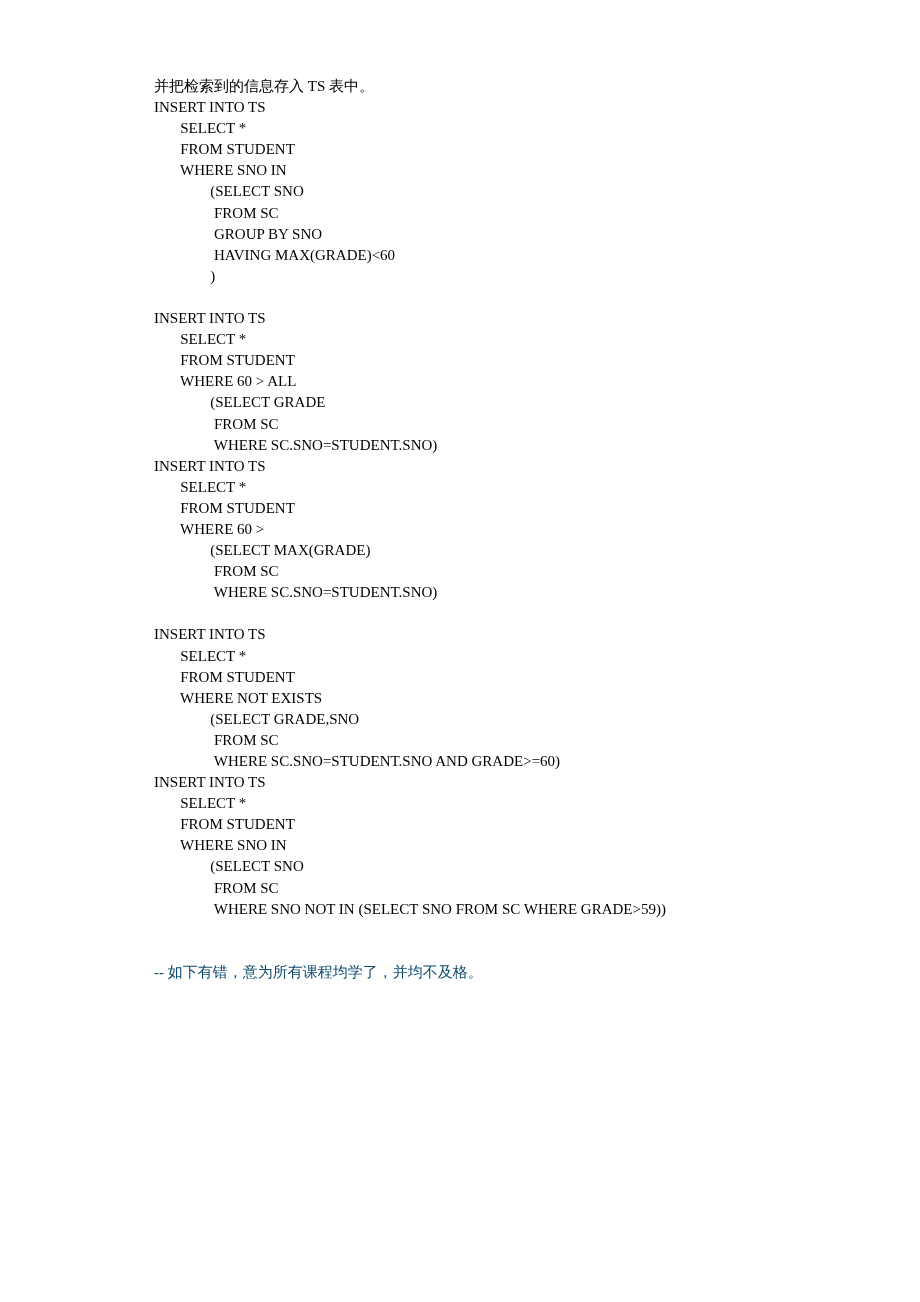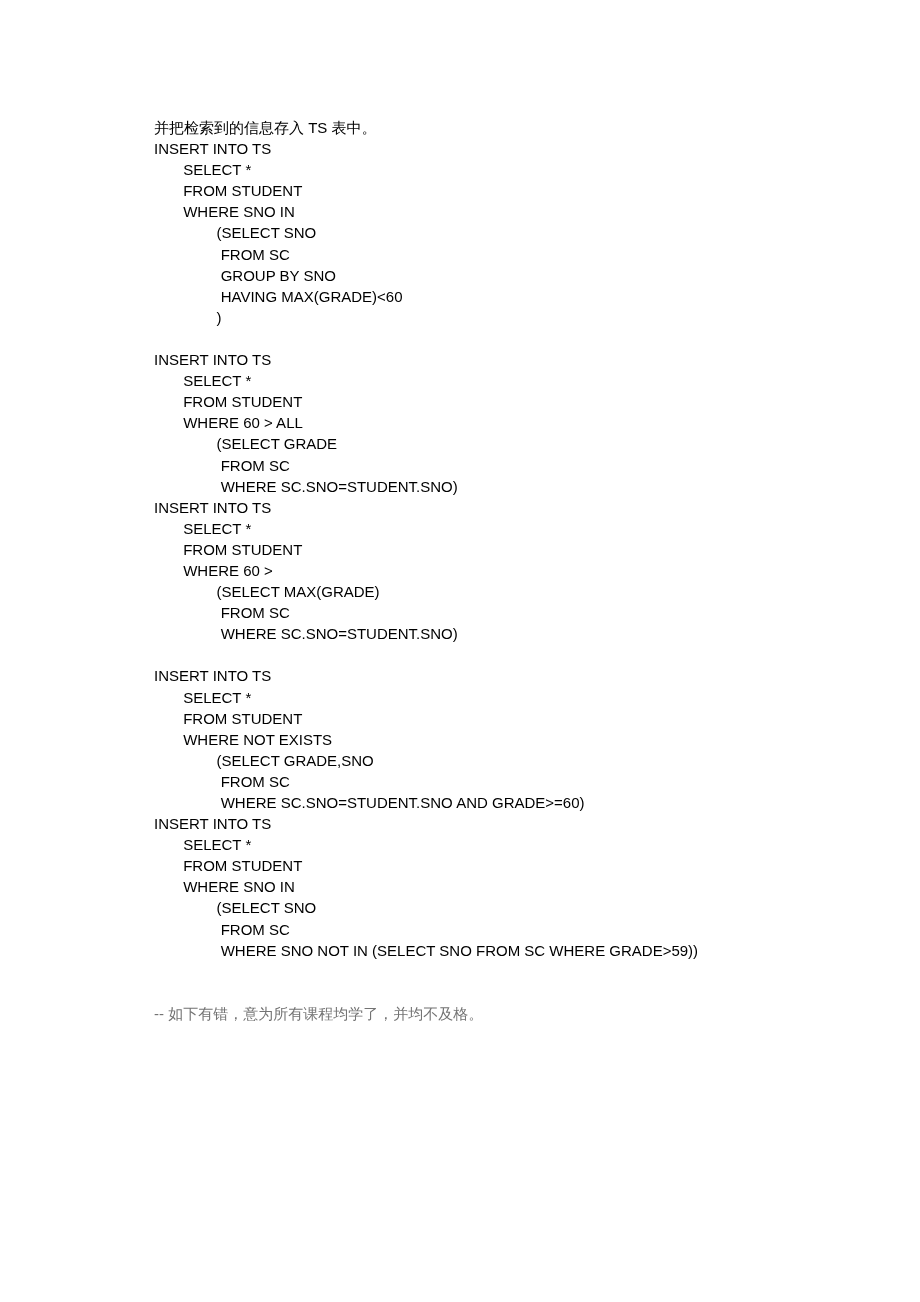--- a/index.html
+++ b/index.html
@@ -4,30 +4,30 @@
 <style>
   html, body {
     margin: 0;
     padding: 0;
     background: #ffffff;
     width: 920px;
   }
   .page {
     width: 920px;
     min-height: 1302px;
-    padding: 117px 0 0 154px;
+    padding: 76px 0 0 154px;
     box-sizing: border-box;
-    font-family: Liberation Sans, sans-serif;
+    font-family: Liberation Serif, serif;
     font-size: 15px;
     line-height: 21.1px;
     color: #000000;
     white-space: pre;
   }
   .red {
-    color: #737373;
+    color: #0c4a6e;
   }
   .blank {
     height: 21.1px;
   }
 </style>
 </head>
 <body>
 
 <div class="page" id="page"><div>并把检索到的信息存入 TS 表中。</div><div>INSERT INTO TS</div><div>       SELECT *</div><div>       FROM STUDENT</div><div>       WHERE SNO IN</div><div>               (SELECT SNO</div><div>                FROM SC</div><div>                GROUP BY SNO</div><div>                HAVING MAX(GRADE)&lt;60</div><div>               )</div><div class="blank">&nbsp;</div><div>INSERT INTO TS</div><div>       SELECT *</div><div>       FROM STUDENT</div><div>       WHERE 60 &gt; ALL</div><div>               (SELECT GRADE</div><div>                FROM SC</div><div>                WHERE SC.SNO=STUDENT.SNO)</div><div>INSERT INTO TS</div><div>       SELECT *</div><div>       FROM STUDENT</div><div>       WHERE 60 &gt;</div><div>               (SELECT MAX(GRADE)</div><div>                FROM SC</div><div>                WHERE SC.SNO=STUDENT.SNO)</div><div class="blank">&nbsp;</div><div>INSERT INTO TS</div><div>       SELECT *</div><div>       FROM STUDENT</div><div>       WHERE NOT EXISTS</div><div>               (SELECT GRADE,SNO</div><div>                FROM SC</div><div>                WHERE SC.SNO=STUDENT.SNO AND GRADE&gt;=60)</div><div>INSERT INTO TS</div><div>       SELECT *</div><div>       FROM STUDENT</div><div>       WHERE SNO IN</div><div>               (SELECT SNO</div><div>                FROM SC</div><div>                WHERE SNO NOT IN (SELECT SNO FROM SC WHERE GRADE&gt;59))</div><div class="blank">&nbsp;</div><div class="blank">&nbsp;</div><div class="red">-- 如下有错，意为所有课程均学了，并均不及格。</div></div>
 

